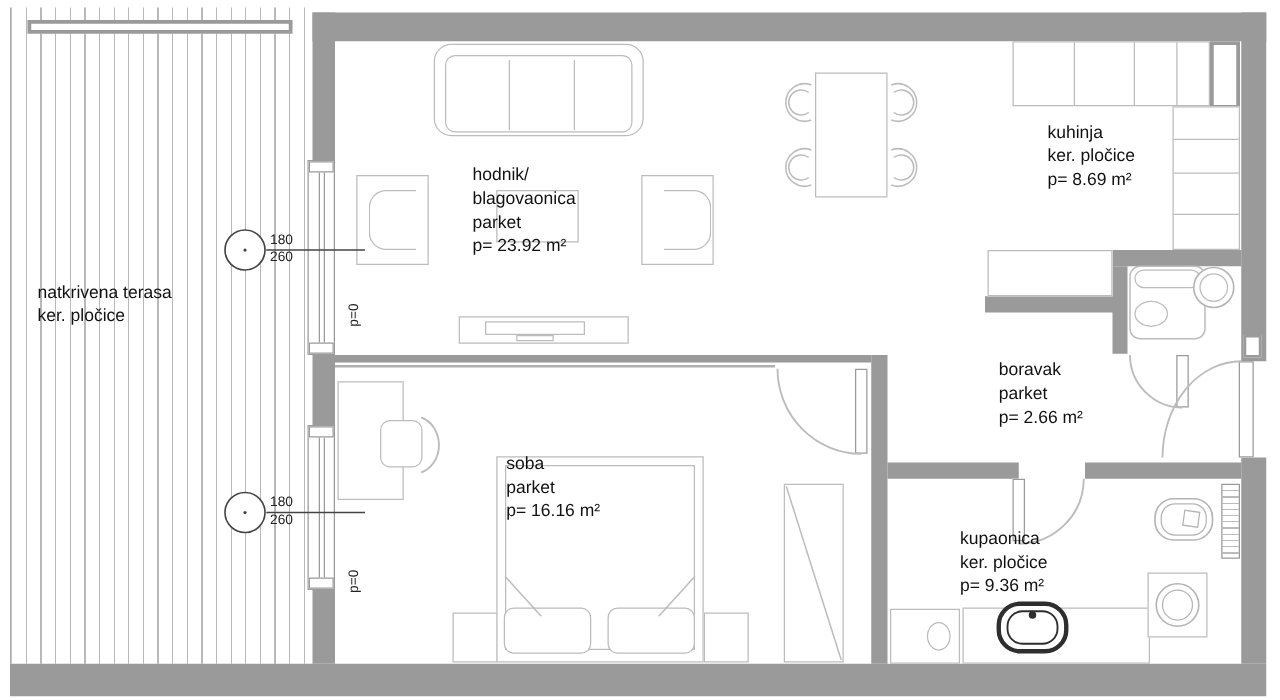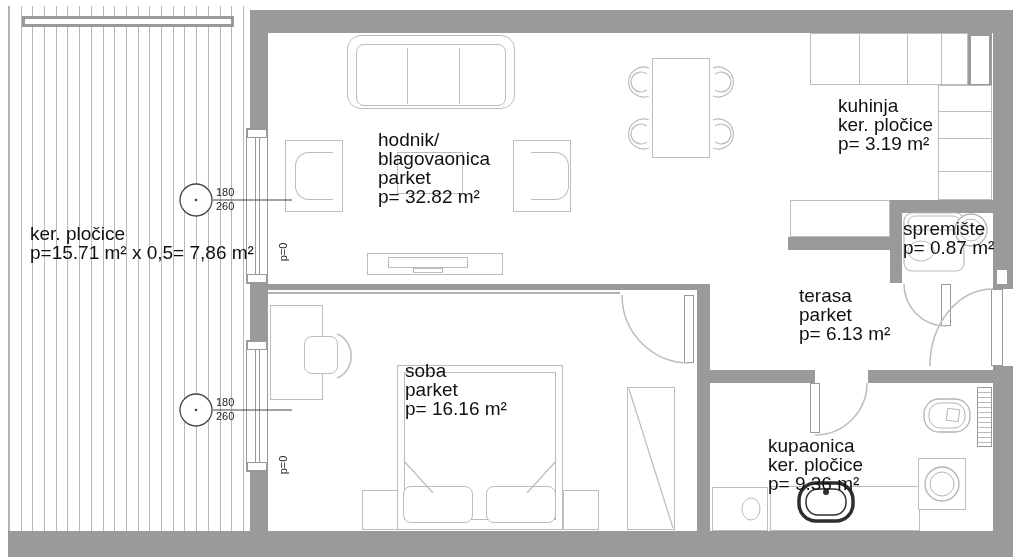--- a/index.html
+++ b/index.html
@@ -1,20 +1,20 @@
 <!DOCTYPE html>
 <html><head>
 <meta charset="utf-8">
 <style>
   html,body{margin:0;padding:0;background:#fff;}
   .plan{position:relative;width:1024px;height:560px;background:#fff;overflow:hidden;
         font-family:"Liberation Sans",sans-serif;color:#111;}
   .wall{position:absolute;background:#9a9a9a;}
   .box{position:absolute;background:#fff;border:1px solid #bcbcbc;box-sizing:border-box;}
-  .label{position:absolute;font-size:19px;line-height:19px;color:#111;white-space:nowrap;}
+  .label{position:absolute;font-size:14px;line-height:19px;color:#111;white-space:nowrap;}
   .mlabel{position:absolute;font-size:11px;line-height:14px;color:#222;}
   .vlabel{position:absolute;font-size:11px;color:#222;width:34px;height:12px;text-align:center;
           transform:rotate(-90deg);}
   .terrace{position:absolute;background-color:#fff;border-left:1px solid #adadad;
     background-image:repeating-linear-gradient(90deg,#b8b8b8 0,#b8b8b8 1px,transparent 1px,transparent 11.7px);}
   .beam{position:absolute;background:#fff;border:3px solid #9a9a9a;box-sizing:border-box;}
   .window{position:absolute;background:#fff;border:1px solid #9a9a9a;box-sizing:border-box;}
   .glass{position:absolute;left:8px;top:0;bottom:0;width:3px;border-left:1px solid #9a9a9a;border-right:1px solid #9a9a9a;}
   .cap{position:absolute;left:0;width:20px;height:9px;border:1px solid #9a9a9a;background:#fff;box-sizing:border-box;}
   .vline{position:absolute;width:1px;background:#bcbcbc;}
@@ -151,49 +151,45 @@
 
     <circle cx="196" cy="200" r="16" fill="#fff" stroke="#444" stroke-width="1.3"></circle>
     <circle cx="196" cy="200" r="1.3" fill="#444"></circle>
     <line x1="213" y1="200" x2="292" y2="200" stroke="#444" stroke-width="1.2"></line>
     <circle cx="196" cy="410" r="16" fill="#fff" stroke="#444" stroke-width="1.3"></circle>
     <circle cx="196" cy="410" r="1.3" fill="#444"></circle>
     <line x1="213" y1="410" x2="292" y2="410" stroke="#444" stroke-width="1.2"></line>
   </svg>
 
   <div class="label" style="left:30px;top:224px">
+    <div>natkrivena terasa</div>
     <div>ker. pločice</div>
-    <div>p=15.71 m² x 0,5= 7,86 m²</div>
   </div>
   <div class="label" style="left:378px;top:130px">
     <div>hodnik/</div>
     <div>blagovaonica</div>
     <div>parket</div>
-    <div>p= 32.82 m²</div>
+    <div>p= 23.92 m²</div>
   </div>
   <div class="label" style="left:838px;top:96px">
     <div>kuhinja</div>
     <div>ker. pločice</div>
-    <div>p= 3.19 m²</div>
-  </div>
-  <div class="label" style="left:903px;top:219px">
-    <div>spremište</div>
-    <div>p= 0.87 m²</div>
+    <div>p= 8.69 m²</div>
   </div>
   <div class="label" style="left:799px;top:286px">
-    <div>terasa</div>
+    <div>boravak</div>
     <div>parket</div>
-    <div>p= 6.13 m²</div>
+    <div>p= 2.66 m²</div>
   </div>
   <div class="label" style="left:405px;top:361px">
     <div>soba</div>
     <div>parket</div>
     <div>p= 16.16 m²</div>
   </div>
-  <div class="label" style="left:768px;top:436px">
+  <div class="label" style="left:768px;top:421px">
     <div>kupaonica</div>
     <div>ker. pločice</div>
     <div>p= 9.36 m²</div>
   </div>
 
   <div class="mlabel" style="left:216px;top:185px">
     <div>180</div>
     <div>260</div>
   </div>
   <div class="mlabel" style="left:216px;top:395px">

